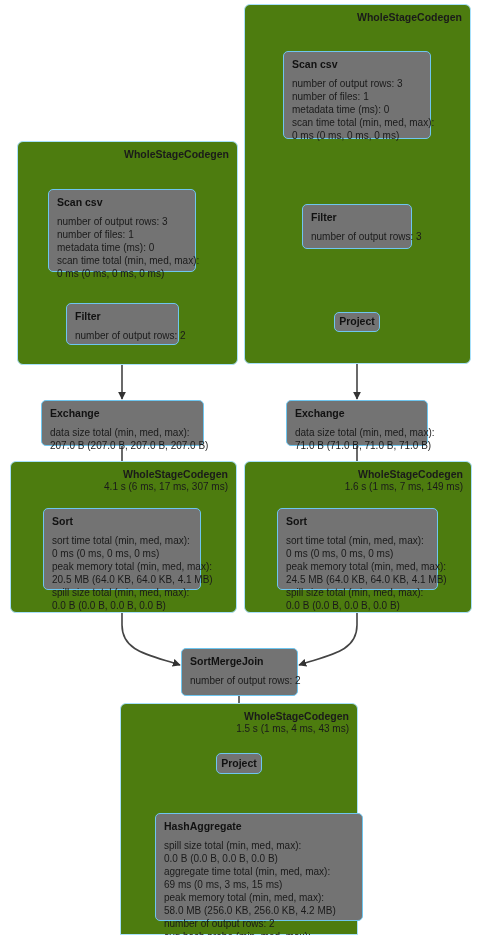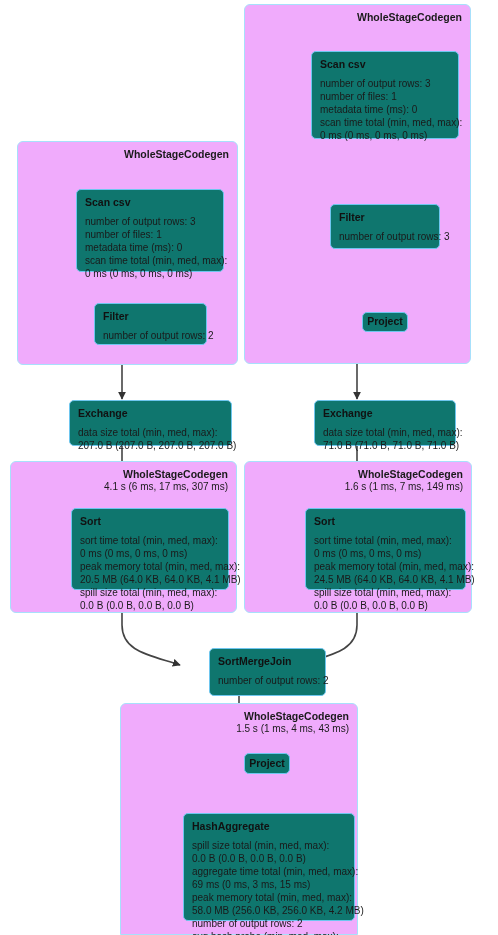--- a/index.html
+++ b/index.html
@@ -25,21 +25,21 @@
     position: absolute;
     left: 0; top: 0;
     width: 498px;
     height: 935px;
     pointer-events: none;
   }
 
   
   .cluster {
     position: absolute;
-    background: #f0abfc;
+    background: #4d7c0f;
     border: 1px solid #a7e0fb;
     border-radius: 6px;
     box-sizing: border-box;
   }
   .cluster-label {
     position: absolute;
     right: 8px;
     top: 6px;
     text-align: right;
     color: #1a1a1a;
@@ -54,26 +54,25 @@
   .cluster-metrics {
     font-size: 10px;
     font-weight: normal;
     display: block;
     white-space: nowrap;
   }
 
   
   .node {
     position: absolute;
-    background: #0f766e;
+    background: #737373;
     border: 1px solid #6ec6ef;
     border-radius: 5px;
     box-sizing: border-box;
     padding: 6px 8px 7px 8px;
-    margin-left: 28px;
   }
   .node-title {
     font-size: 10.5px;
     font-weight: bold;
     color: #111111;
     display: block;
     white-space: nowrap;
     line-height: 1.2;
   }
   .node-metrics {
@@ -227,21 +226,21 @@
     <div class="cluster-label">
       <span class="cluster-title">WholeStageCodegen</span>
       <span class="cluster-metrics">1.5 s (1 ms, 4 ms, 43 ms)</span>
     </div>
   </div>
 
   <div class="node compact" style="left:216px; top:753px; width:46px; height:21px; display:flex; align-items:center; justify-content:center;">
     <span class="node-title">Project</span>
   </div>
 
-  <div class="node" style="left:155px; top:813px; width:172px; height:108px;">
+  <div class="node" style="left:155px; top:813px; width:208px; height:108px;">
     <span class="node-title">HashAggregate</span>
     <span class="node-metrics">spill size total (min, med, max):
 0.0 B (0.0 B, 0.0 B, 0.0 B)
 aggregate time total (min, med, max):
 69 ms (0 ms, 3 ms, 15 ms)
 peak memory total (min, med, max):
 58.0 MB (256.0 KB, 256.0 KB, 4.2 MB)
 number of output rows: 2
 avg hash probe (min, med, max):
 (1, 1, 1)</span>

